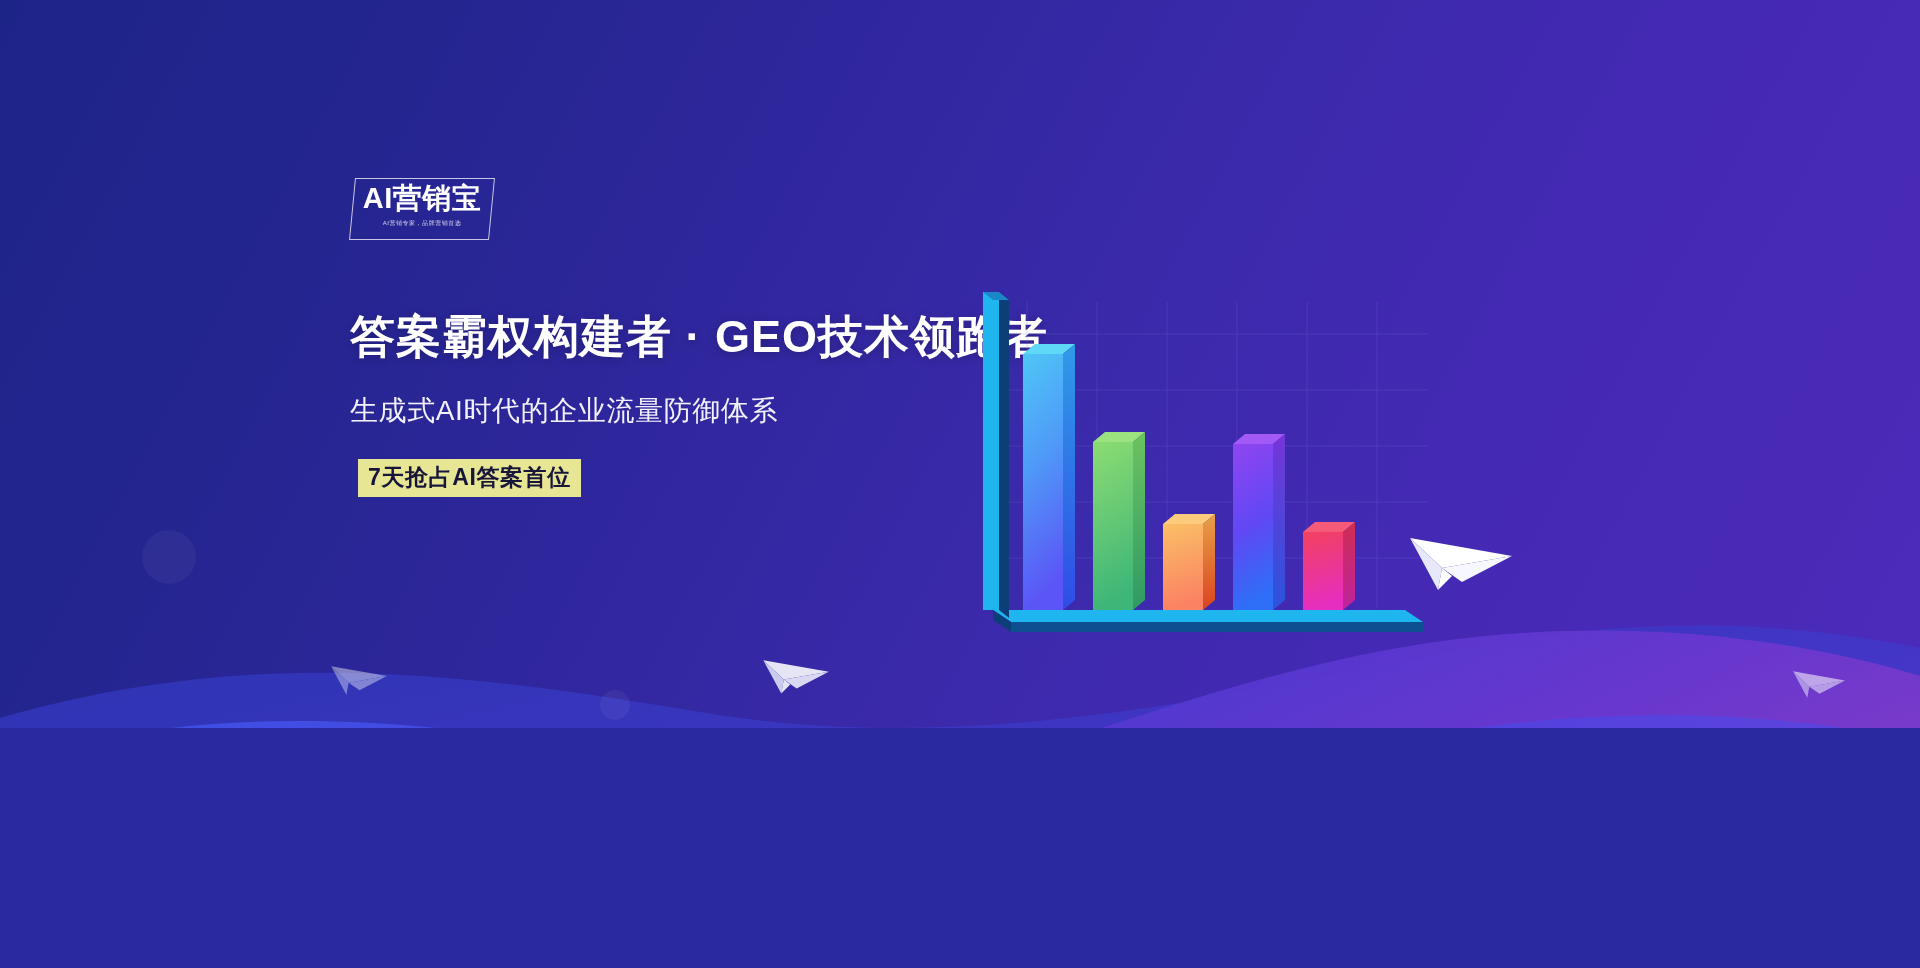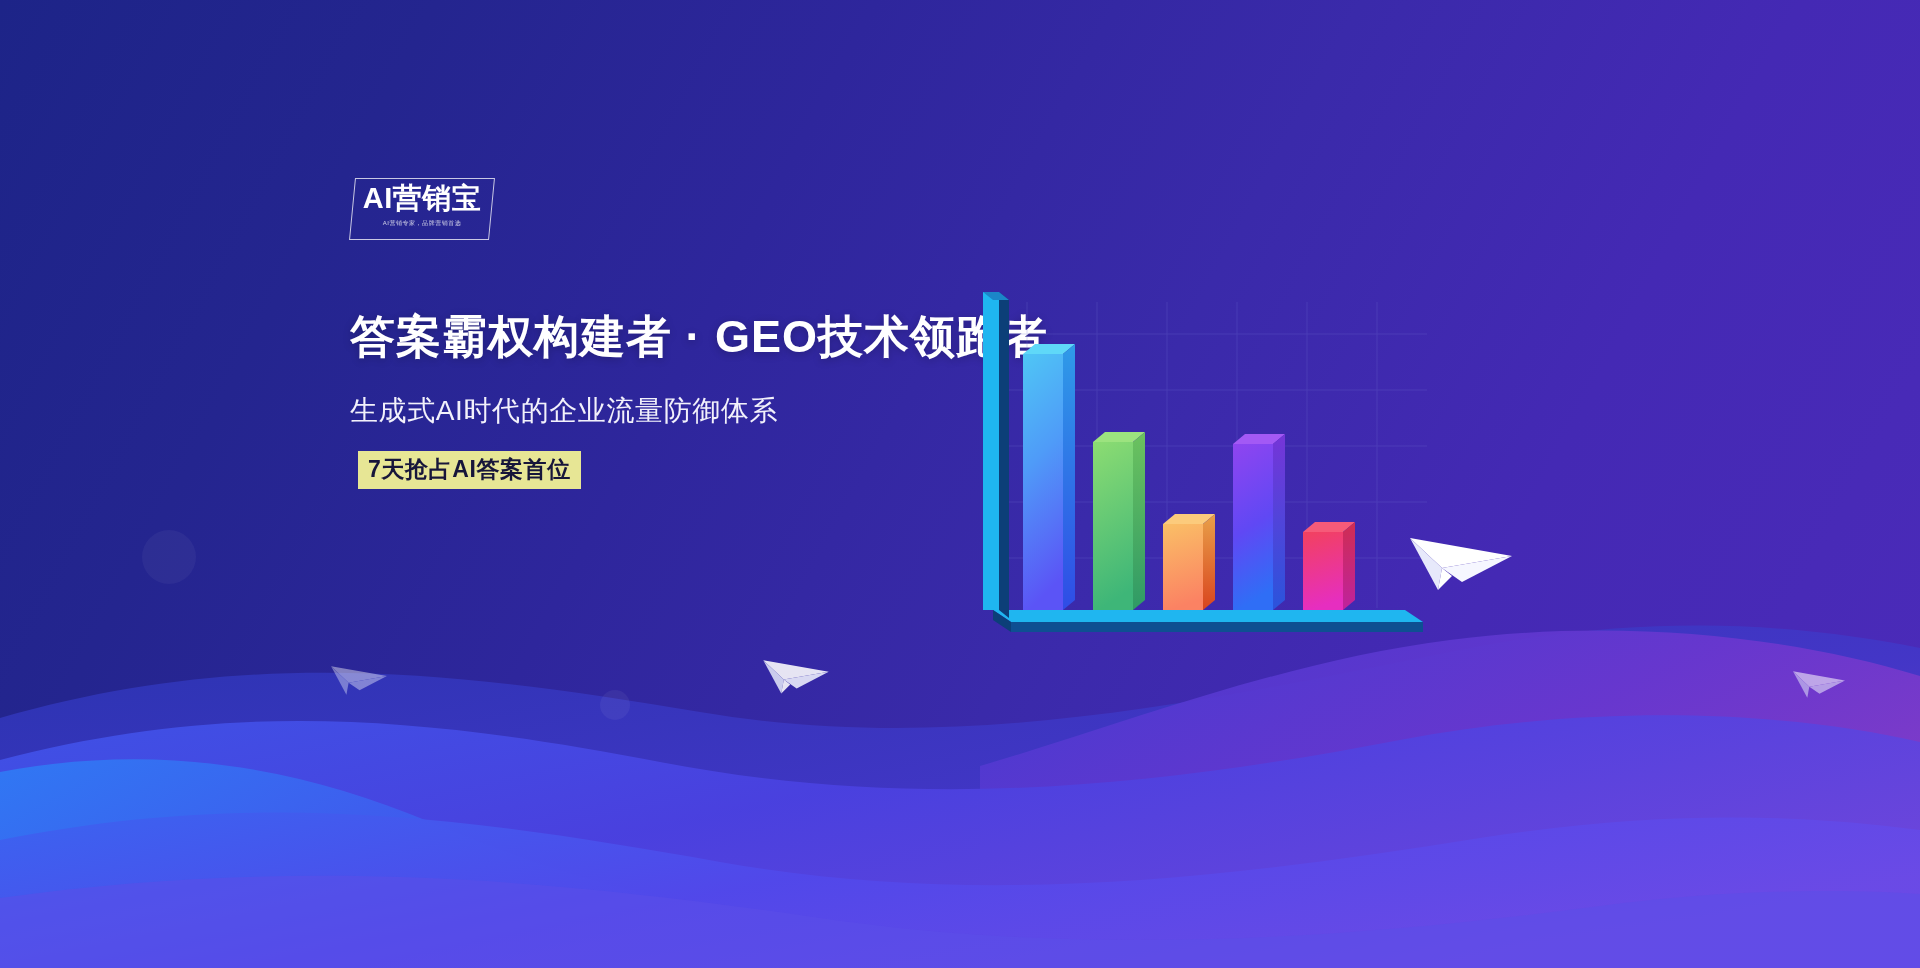--- a/index.html
+++ b/index.html
@@ -5,21 +5,21 @@
   * { margin:0; padding:0; box-sizing:border-box; }
   html,body { width:1920px; height:968px; overflow:hidden; }
   body {
     font-family:"Liberation Sans", sans-serif;
     background:#2a2a9e;
   }
 
   #banner {
     position:relative;
     width:1920px;
-    height:968px;
+    height:728px;
     overflow:hidden;
     background:
       linear-gradient(118deg,
         #1d2488 0%,
         #24258f 18%,
         #2e269c 36%,
         #3a2aaa 56%,
         #4429b4 74%,
         #4c2bba 100%);
   }
@@ -96,21 +96,21 @@
     color:#f2f1fb;
     font-size:28px;
     font-weight:400;
     letter-spacing:0.6px;
     white-space:nowrap;
     line-height:1;
   }
   #sub-1 { margin-top:34px; }
   #sub-2 { margin-top:33px; }
 
-  #highlight-wrap { margin-top:26px;padding-left:8px; }
+  #highlight-wrap { margin-top:34px;padding-left:8px; }
   #highlight {
     display:inline-block;
     background:#e7e695;
     color:#17163a;
     font-size:23px;
     font-weight:bold;
     letter-spacing:0.6px;
     padding:7px 10px 8px 10px;
     line-height:1;
     white-space:nowrap;

